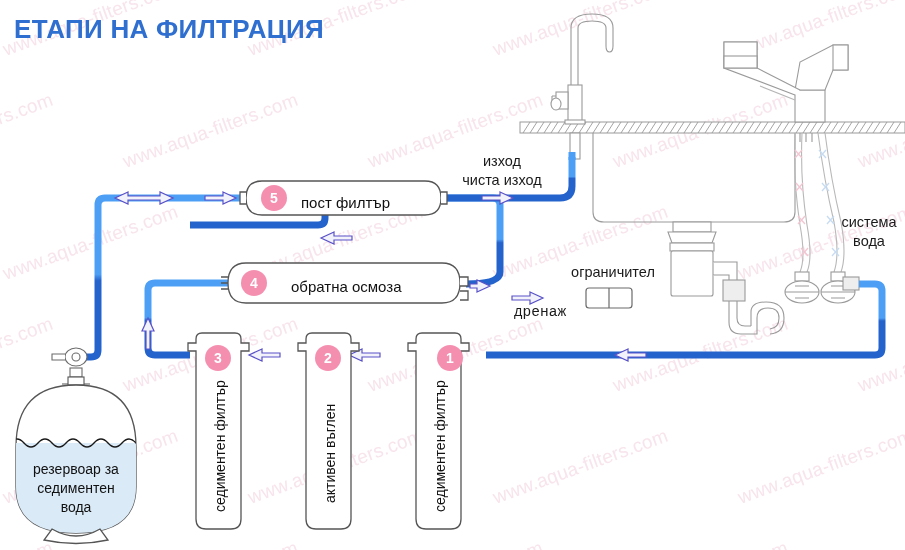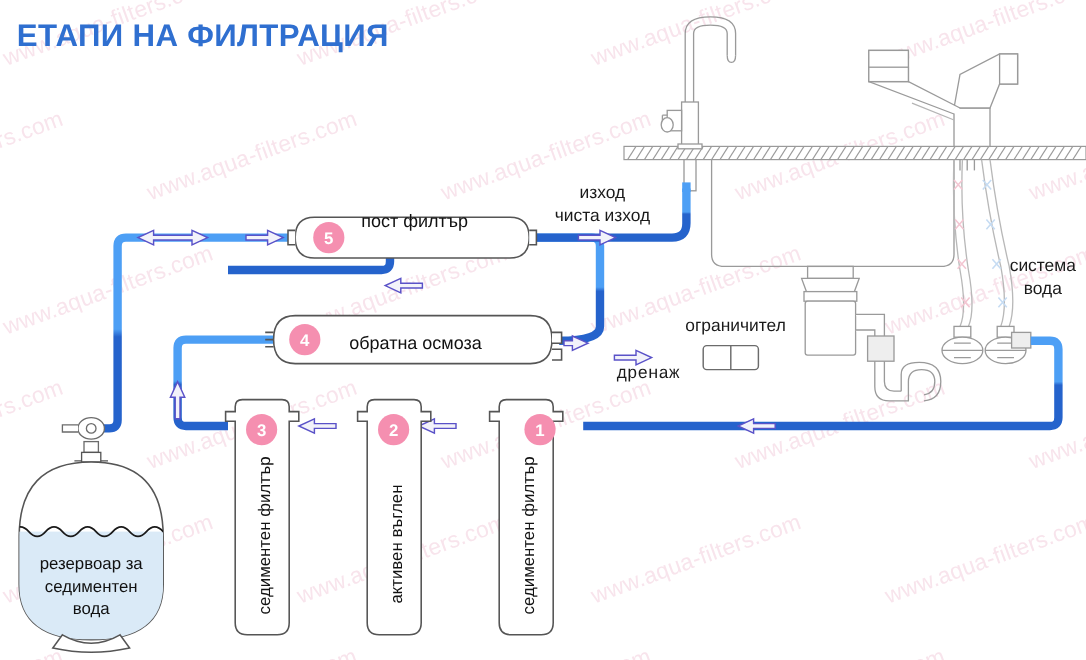--- a/index.html
+++ b/index.html
@@ -329,21 +329,21 @@
   </svg>
 
   <div class="ttl">ЕТАПИ НА ФИЛТРАЦИЯ</div>
 
   <div class="badge" style="left:261px;top:185px;">5</div>
   <div class="badge" style="left:241px;top:270px;">4</div>
   <div class="badge" style="left:205px;top:345px;">3</div>
   <div class="badge" style="left:315px;top:345px;">2</div>
   <div class="badge" style="left:437px;top:345px;">1</div>
 
-  <div class="cap" style="left:301px;top:176px;">пост филтър</div>
+  <div class="cap" style="left:301px;top:194px;">пост филтър</div>
   <div class="cap" style="left:291px;top:278px;">обратна осмоза</div>
 
   <div class="vert" style="left:212px;top:512px;">седиментен филтър</div>
   <div class="vert" style="left:322px;top:503px;">активен  въглен</div>
   <div class="vert" style="left:432px;top:512px;">седиментен филтър</div>
 
   <div class="lbl" style="left:452px;top:152px;width:100px;">
     <b>изход</b><br>
     <span>чиста изход</span>
   </div>

